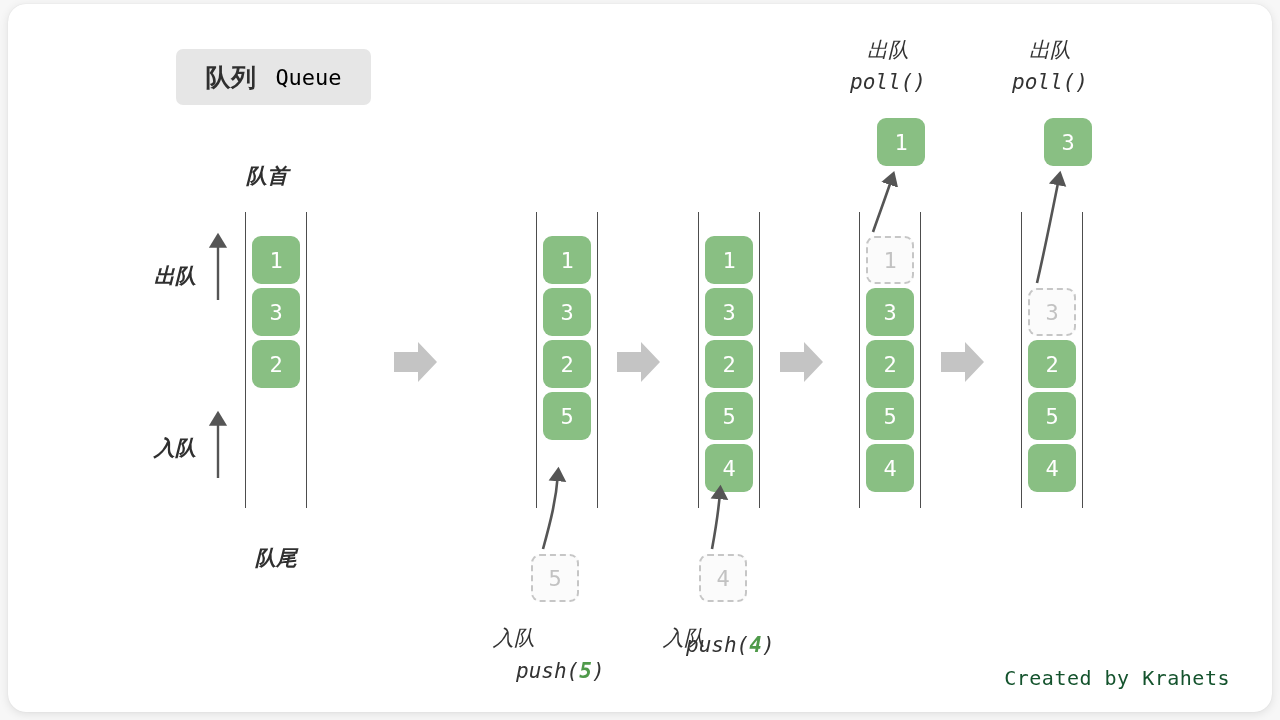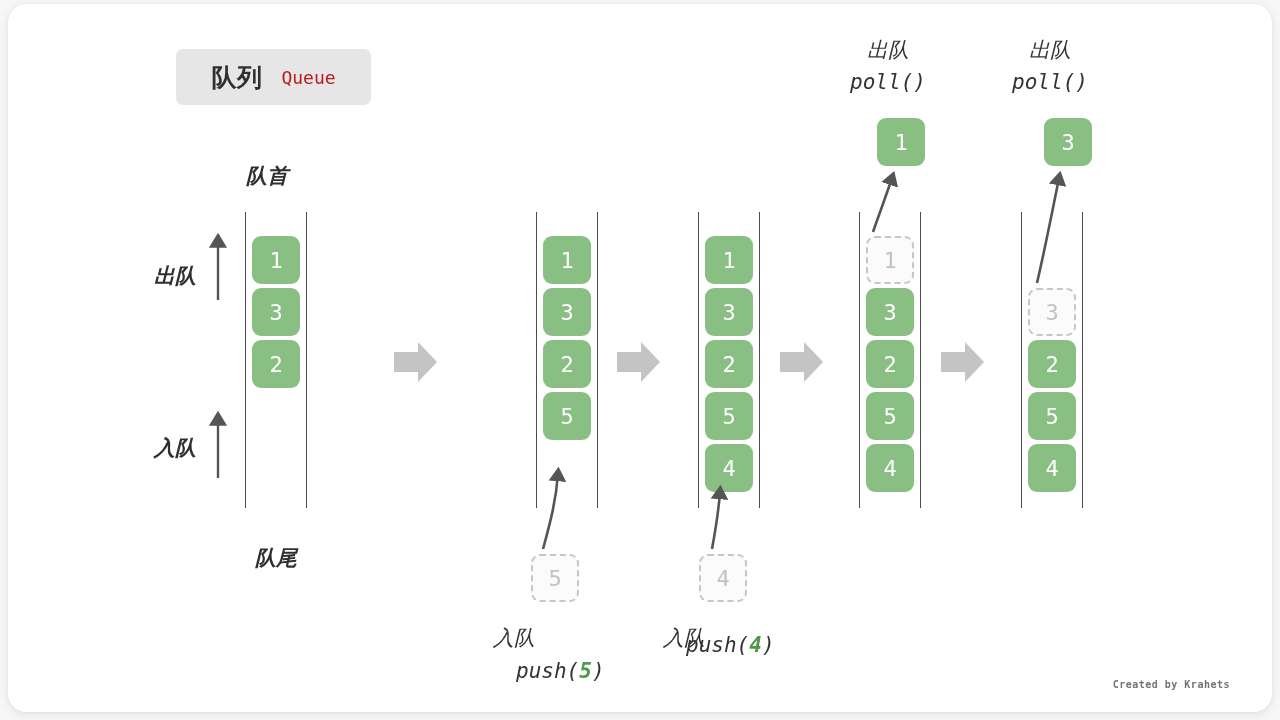--- a/index.html
+++ b/index.html
@@ -45,22 +45,22 @@
     gap: 19px;
   }
   #title-badge .cn {
     font-size: 25px;
     font-weight: bold;
     color: #2f2f2f;
     letter-spacing: 0.5px;
   }
   #title-badge .en {
     font-family: "DejaVu Sans Mono", "Liberation Mono", monospace;
-    font-size: 18px;
-    color: #b91c1c;
+    font-size: 22px;
+    color: #000000;
   }
 
   
   .abs { position: absolute; font-style: italic; }
   .cn-bold {
     font-size: 21px;
     font-weight: bold;
     color: #2f2f2f;
     white-space: nowrap;
   }
@@ -136,24 +136,23 @@
     width: 1280px; height: 720px;
     pointer-events: none;
   }
 
   
   #credit {
     position: absolute;
     right: 42px;
     bottom: 22px;
     font-family: "DejaVu Sans Mono", "Liberation Mono", monospace;
-    font-size: 10px;
-    color: #737373;
+    font-size: 20px;
+    color: #14532d;
     letter-spacing: 0.5px;
-    font-weight: bold;
   }
 </style>
 </head>
 <body>
 
 <div id="stage">
   <div id="card">
 
     <div id="title-badge">
       <span class="cn">队列</span>

